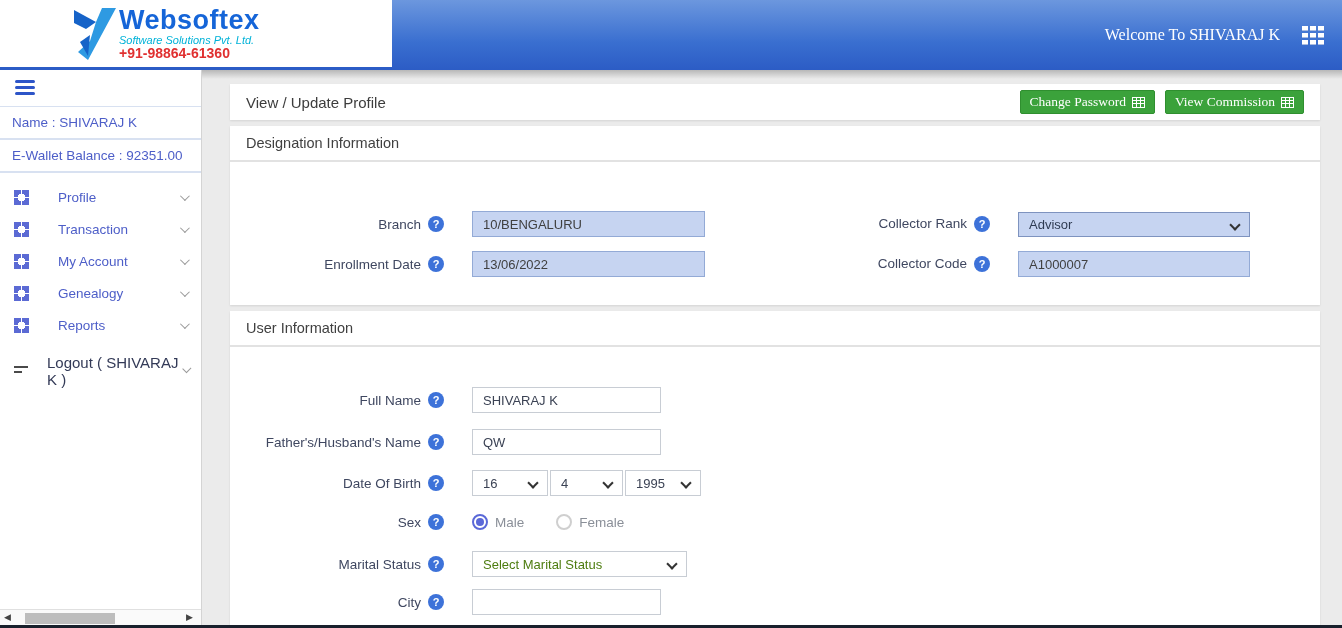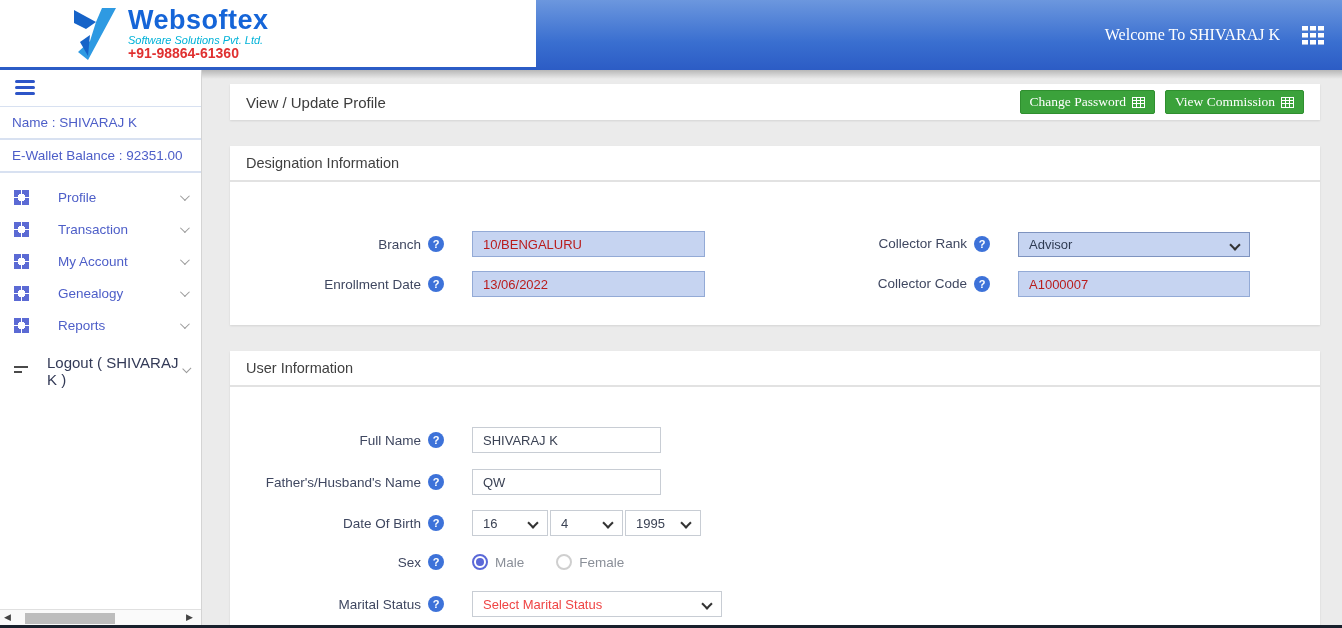--- a/index.html
+++ b/index.html
@@ -4,22 +4,22 @@
 <style>
   * { margin:0; padding:0; box-sizing:border-box; }
   html,body { background:#888; }
   .app {
     position:relative; width:1342px; height:628px; overflow:hidden;
     background:#ebebeb; font-family:"Liberation Sans", sans-serif;
   }
   
   .header { display:flex; height:70px; position:relative; z-index:5; }
   .logo-box {
-    width:536px; background:#ffffff; border-bottom:3px solid #2b5cc6;
-    display:flex; align-items:center; padding-left:72px; gap:10px;
+    width:392px; background:#ffffff; border-bottom:3px solid #2b5cc6;
+    display:flex; align-items:center; padding-left:72px; gap:1px;
   }
   .logo-mark { width:46px; height:52px; flex:0 0 auto; }
   .logo-text { line-height:1.05; }
   .brand { color:#1565d8; font-size:27px; font-weight:bold; letter-spacing:0.5px; }
   .brand-sub { color:#00b2d8; font-size:11px; font-weight:normal; font-style:italic; }
   .brand-phone { color:#e03030; font-size:14px; font-weight:bold; }
   .product {
     color:#e02525; font-family:"Liberation Serif", serif; font-weight:bold;
     font-size:20px; line-height:1.05; letter-spacing:0.5px; padding-left:6px; margin-top:4px;
   }
@@ -68,40 +68,40 @@
   .green-btn {
     display:flex; align-items:center; gap:6px; background:#3ba23b; border:1px solid #2f8f2f;
     color:#ffffff; font-family:"Liberation Serif", serif; font-size:13.5px;
     padding:3px 9px; border-radius:2px; cursor:pointer;
   }
   .table-icon { width:13px; height:11px; border:1px solid #fff;
     background-image:
       repeating-linear-gradient(to bottom, transparent 0 2.2px, #fff 2.2px 3.2px),
       repeating-linear-gradient(to right, transparent 0 3px, #fff 3px 4px);
   }
-  .section-card { margin-top:26px; }
+  .section-card { margin-top:6px; }
   .section-head { padding:9px 16px; font-size:14.5px; color:#404040; border-bottom:2px solid #e2e2e2; }
   .section-body { padding:49px 0 28px 0; }
   .frow { display:flex; align-items:center; }
   .label-col { width:214px; display:flex; align-items:center; justify-content:flex-end; gap:7px;
     font-size:13.5px; color:#3f4760; flex:0 0 auto; }
   .label-col2 { width:285px; display:flex; justify-content:flex-end; gap:7px;
     font-size:13.5px; color:#3f4760; flex:0 0 auto; }
   .qicon { width:16px; height:16px; border-radius:50%; background:#3d72d9; color:#fff;
     font-size:11px; font-weight:bold; display:flex; align-items:center; justify-content:center; flex:0 0 auto; cursor:pointer; }
   .ctrl { margin-left:28px; }
   .inp { height:26px; font-size:13px; padding:0 10px; outline:none; font-family:"Liberation Sans", sans-serif; }
-  .inp-lav { width:233px; background:#c6d4f1; border:1px solid #93aad6; color:#b91c1c; }
+  .inp-lav { width:233px; background:#c6d4f1; border:1px solid #93aad6; color:#404040; }
   .inp-white { width:189px; background:#fff; border:1px solid #c8cdd4; color:#3b4254; }
   .sel { position:relative; height:25px; display:flex; align-items:center; padding:0 26px 0 10px;
     font-size:13px; cursor:pointer; }
   .sel::after { content:""; position:absolute; right:10px; top:8px; width:6px; height:6px;
     border-right:2px solid #333; border-bottom:2px solid #333; transform:rotate(45deg); }
   .sel-lav { width:232px; background:#c6d4f1; border:1px solid #7e93bf; color:#2e3b52; }
-  .sel-white { width:250px; background:#fff; border:1px solid #c8cdd4; color:#ef4444; }
+  .sel-white { width:215px; background:#fff; border:1px solid #c8cdd4; color:#4d7c0f; }
   .sel-sm { background:#fff; border:1px solid #c8cdd4; color:#3b4254; height:26px; }
   .dob-wrap { display:flex; gap:2px; }
   .radio-row { display:flex; align-items:center; gap:10px; color:#8a8f98; font-size:13.5px; }
   .radio { width:16px; height:16px; border-radius:50%; background:#fff; cursor:pointer; flex:0 0 auto; }
   .radio.checked { border:2px solid #5a68d8; display:flex; align-items:center; justify-content:center; }
   .radio.checked::after { content:""; width:8px; height:8px; border-radius:50%; background:#5a68d8; }
   .radio.unchecked { border:2px solid #cfcfcf; }
   .radio-opt { display:flex; align-items:center; gap:7px; margin-right:22px; cursor:pointer; }
   .mb16 { margin-bottom:16px; } .mb15 { margin-bottom:15px; } .mb18 { margin-bottom:18px; }
   .mb21 { margin-bottom:21px; } .mb12 { margin-bottom:12px; }

